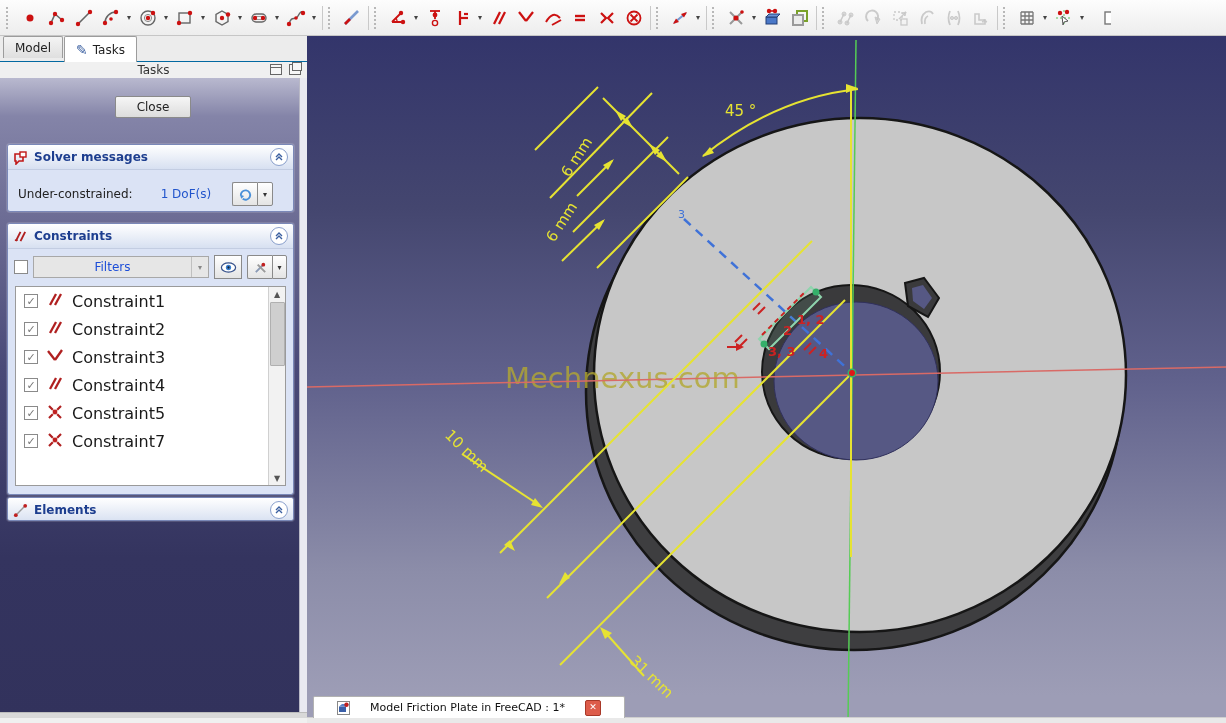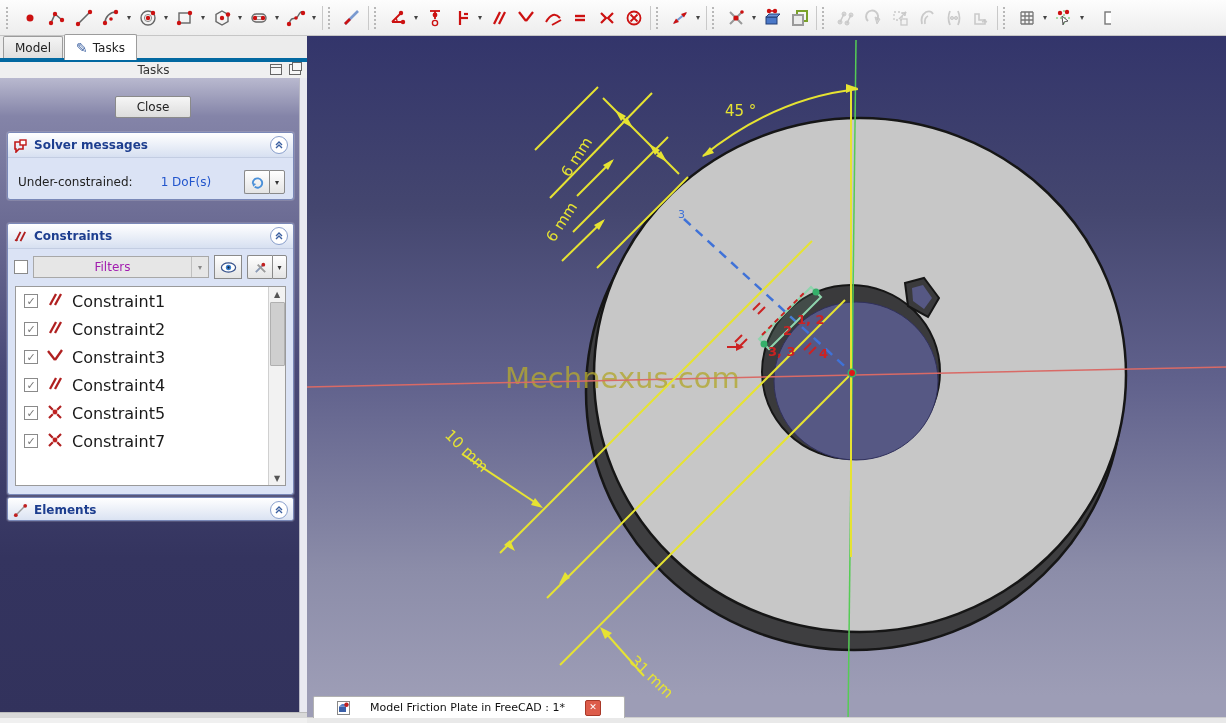--- a/index.html
+++ b/index.html
@@ -11,21 +11,21 @@
            display:flex;align-items:center;padding:0 4px;gap:1px}
   .tb-handle{width:4px;height:22px;border-left:2px dotted #b8b8b8;margin:0 4px 0 2px}
   .tb-sep{width:1px;height:24px;background:#c9c9c9;margin:0 3px}
   .tb-btn{width:27px;height:27px;display:flex;align-items:center;justify-content:center;border-radius:2px}
   .tb-btn.disabled{opacity:.55}
   .tb-btn.disabled svg *{stroke:#a8a8a8 !important;fill-opacity:.6}
   .tb-dd{width:10px;height:27px;display:flex;align-items:center;justify-content:center;
          font-size:8px;color:#444}
   
   #left-tabs{position:absolute;top:36px;left:0;width:307px;height:26px;background:#ececec;
-             border-bottom:4px solid #0369a1;display:flex;align-items:center;box-sizing:border-box;padding-left:3px}
+             border-bottom:1px solid #0369a1;display:flex;align-items:flex-start;box-sizing:border-box;padding-left:3px}
   .tab{height:21px;padding:0 11px;border:1px solid #9c9c9c;border-bottom:none;border-radius:2px 2px 0 0;
        background:linear-gradient(#f4f4f4,#dfdfdf);display:flex;align-items:center;gap:5px;margin-right:1px}
   .tab.active{background:#fff;height:25px;position:relative;z-index:2}
   .pencil{color:#3a5fa0;font-size:14px;line-height:1}
   #panel-titlebar{position:absolute;top:62px;left:0;width:307px;height:16px;background:#f0f0f0;
                   display:flex;align-items:center;justify-content:center;font-size:12px;color:#333}
   .tb-winbtns{position:absolute;right:6px;top:2px;display:flex;gap:7px}
   .winbtn{width:10px;height:9px;border:1px solid #666;background:#f6f6f6;position:relative}
   .winbtn.dock::after{content:"";position:absolute;left:0;right:0;top:2px;border-top:1px solid #666}
   .winbtn.float::after{content:"";position:absolute;left:2px;top:-3px;width:8px;height:7px;border:1px solid #666;background:#f6f6f6}
@@ -34,34 +34,34 @@
   #panel-scrollstrip{position:absolute;right:0;top:0;width:7px;height:635px;background:#e9e9f1;border-left:1px solid #b9b9c6}
   .close-btn{position:absolute;top:18px;left:115px;width:74px;height:20px;background:linear-gradient(#f6f6f6,#dcdcdc);
              border:1px solid #8a8a8a;border-radius:2px;display:flex;align-items:center;justify-content:center;font-size:12px}
   .section{position:absolute;left:7px;width:287px;border:1px solid #7a88b8;border-radius:3px;
            background:#dbe3f5;box-sizing:border-box;overflow:hidden;box-shadow:0 0 0 1px rgba(255,255,255,.15)}
   .sec-head{height:24px;background:linear-gradient(#ffffff,#d7e0f1);border-bottom:1px solid #c3cde2;
             display:flex;align-items:center;padding:0 5px;gap:6px}
   .sec-title{font-weight:bold;color:#1d3e8f;font-size:12px}
   .chev{margin-left:auto;width:16px;height:16px;border-radius:50%;background:#fff;border:1px solid #8aa0cc;
         display:flex;align-items:center;justify-content:center}
-  #solver-box{top:54px;height:68px}
-  .solver-row{display:flex;align-items:center;padding:12px 8px 0 10px;gap:6px}
+  #solver-box{top:66px;height:68px}
+  .solver-row{display:flex;align-items:center;padding:12px 20px 0 10px;gap:6px}
   .dof-link{color:#2255cc;margin-left:22px}
   .refresh-wrap{margin-left:auto;display:flex}
   .mini-btn{height:22px;background:linear-gradient(#fff,#e4e4e4);border:1px solid #8a8a8a;display:flex;align-items:center;justify-content:center}
   .refresh-main{width:24px;border-right:none;border-radius:2px 0 0 2px}
   .refresh-dd{width:14px;border-radius:0 2px 2px 0;font-size:8px;color:#333}
   #constraints-box{top:145px;height:272px}
   .filter-row{display:flex;align-items:center;padding:6px 6px 4px 6px;gap:5px}
   .cbx{width:14px;height:14px;border:1px solid #8a8a8a;background:#fff;box-sizing:border-box;
        display:inline-flex;align-items:center;justify-content:center;flex:0 0 auto}
   .cbx.checked::after{content:"\2713";font-size:11px;color:#777;line-height:1}
   .combo{flex:1;height:22px;background:#e6e6e6;border:1px solid #a8a8a8;display:flex;align-items:center;box-sizing:border-box}
-  .combo .combo-text{flex:1;text-align:center;color:#a21caf}
+  .combo .combo-text{flex:1;text-align:center;color:#1d4ed8}
   .combo .combo-dd{width:16px;height:100%;display:flex;align-items:center;justify-content:center;font-size:8px;color:#888;border-left:1px solid #c0c0c0}
   .icon-btn{width:26px;height:22px}
   .settings-wrap{display:flex}
   .settings-main{width:24px;border-right:none;border-radius:2px 0 0 2px}
   .settings-dd{width:13px;border-radius:0 2px 2px 0;font-size:8px;color:#333}
   #constraint-list{position:absolute;left:7px;right:7px;top:62px;bottom:8px;background:#fff;border:1px solid #9a9a9a;overflow:hidden}
   .c-row{height:28px;display:flex;align-items:center;gap:8px;padding-left:8px}
   .c-row .lbl{font-size:16px;color:#1a1a1a}
   #list-scroll{position:absolute;right:0;top:0;bottom:0;width:16px;background:#f2f2f2;border-left:1px solid #d0d0d0}
   .scroll-arrow{height:14px;display:flex;align-items:center;justify-content:center;font-size:8px;color:#555}

